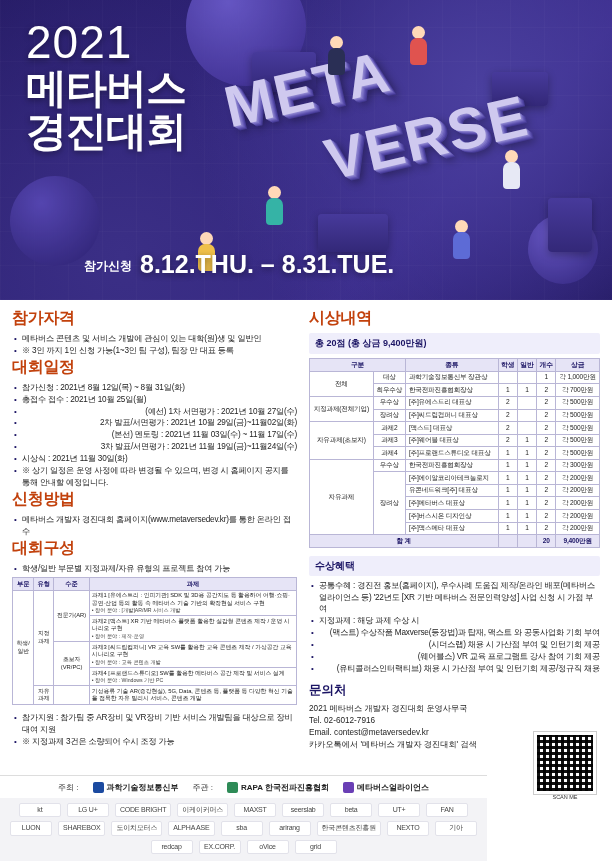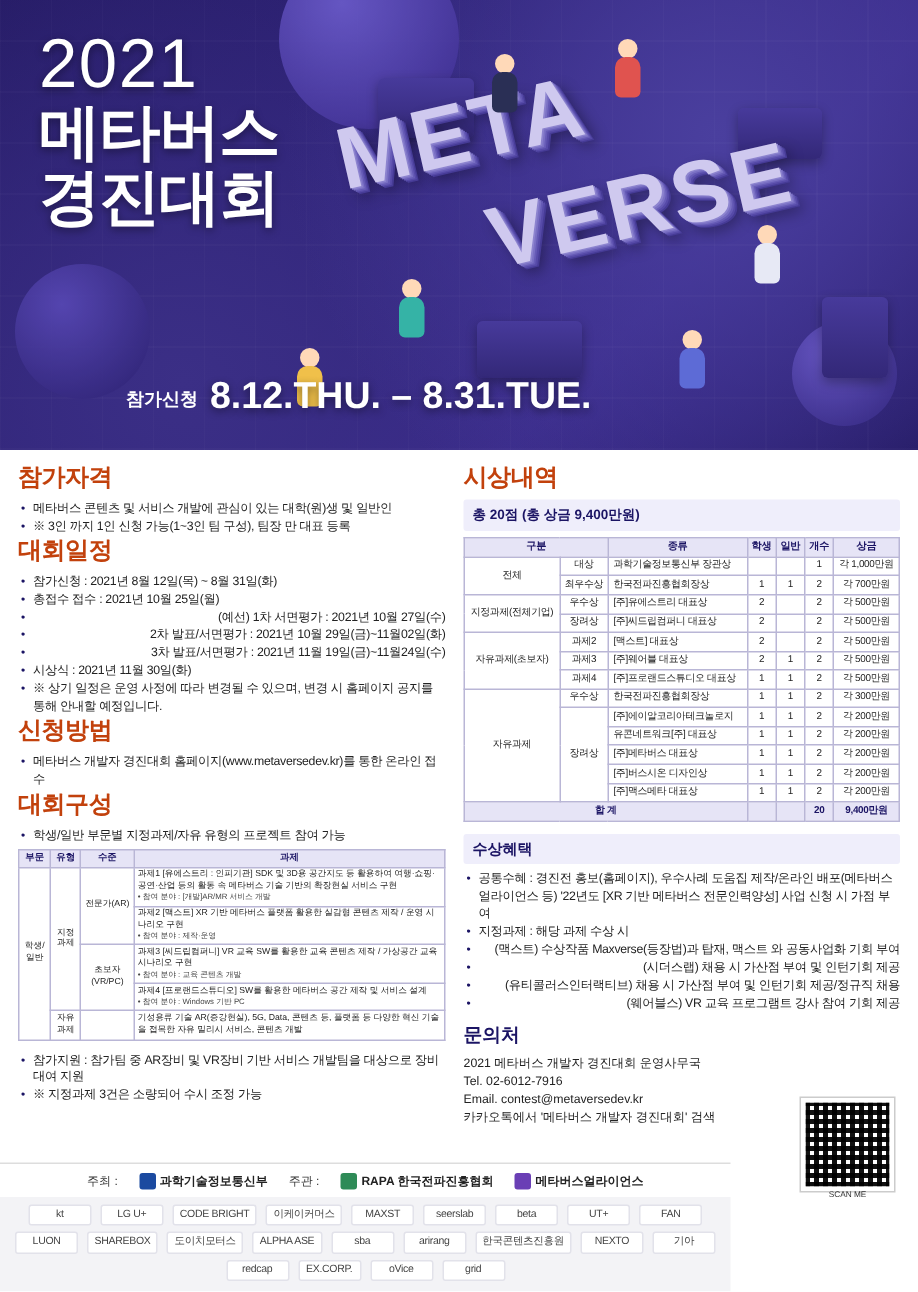--- a/index.html
+++ b/index.html
@@ -249,20 +249,21 @@
           <li>메타버스 콘텐츠 및 서비스 개발에 관심이 있는 대학(원)생 및 일반인</li>
           <li class="nb">※ 3인 까지 1인 신청 가능(1~3인 팀 구성), 팀장 만 대표 등록</li>
         </ul>
 
         <h3 class="sec sec-sp">대회일정</h3>
         <ul class="bul">
           <li>참가신청 : 2021년 8월 12일(목) ~ 8월 31일(화)</li>
           <li>총접수 접수 : 2021년 10월 25일(월)</li>
           <li class="sub">(예선) 1차 서면평가 : 2021년 10월 27일(수)</li>
           <li class="sub">2차 발표/서면평가 : 2021년 10월 29일(금)~11월02일(화)</li>
+          <li class="sub">(본선) 멘토링 : 2021년 11월 03일(수) ~ 11월 17일(수)</li>
           <li class="sub">3차 발표/서면평가 : 2021년 11월 19일(금)~11월24일(수)</li>
           <li>시상식 : 2021년 11월 30일(화)</li>
           <li class="nb">※ 상기 일정은 운영 사정에 따라 변경될 수 있으며, 변경 시 홈페이지 공지를 통해 안내할 예정입니다.</li>
         </ul>
 
         <h3 class="sec sec-sp">신청방법</h3>
         <ul class="bul">
           <li>메타버스 개발자 경진대회 홈페이지(www.metaversedev.kr)를 통한 온라인 접수</li>
         </ul>
 
@@ -458,22 +459,22 @@
             </tr>
           </tbody>
         </table>
 
         <div class="benefit-head">수상혜택</div>
         <ul class="bul">
           <li>공통수혜 : 경진전 홍보(홈페이지), 우수사례 도움집 제작/온라인 배포(메타버스 얼라이언스 등) '22년도 [XR 기반 메타버스 전문인력양성] 사업 신청 시 가점 부여</li>
           <li>지정과제 : 해당 과제 수상 시</li>
           <li class="sub">(맥스트) 수상작품 Maxverse(등장법)과 탑재, 맥스트 와 공동사업화 기회 부여</li>
           <li class="sub">(시더스랩) 채용 시 가산점 부여 및 인턴기회 제공</li>
+          <li class="sub">(웨어블스) VR 교육 프로그램트 강사 참여 기회 제공</li>
           <li class="sub">(유티콜러스인터랙티브) 채용 시 가산점 부여 및 인턴기회 제공/정규직 채용</li>
-          <li class="sub">(웨어블스) VR 교육 프로그램트 강사 참여 기회 제공</li>
         </ul>
 
         <div class="contact">
           <span class="ttl">문의처</span>
           <div>2021 메타버스 개발자 경진대회 운영사무국</div>
           <div>Tel. 02-6012-7916</div>
           <div>Email. contest@metaversedev.kr</div>
           <div>카카오톡에서 '메타버스 개발자 경진대회' 검색</div>
         </div>
 

